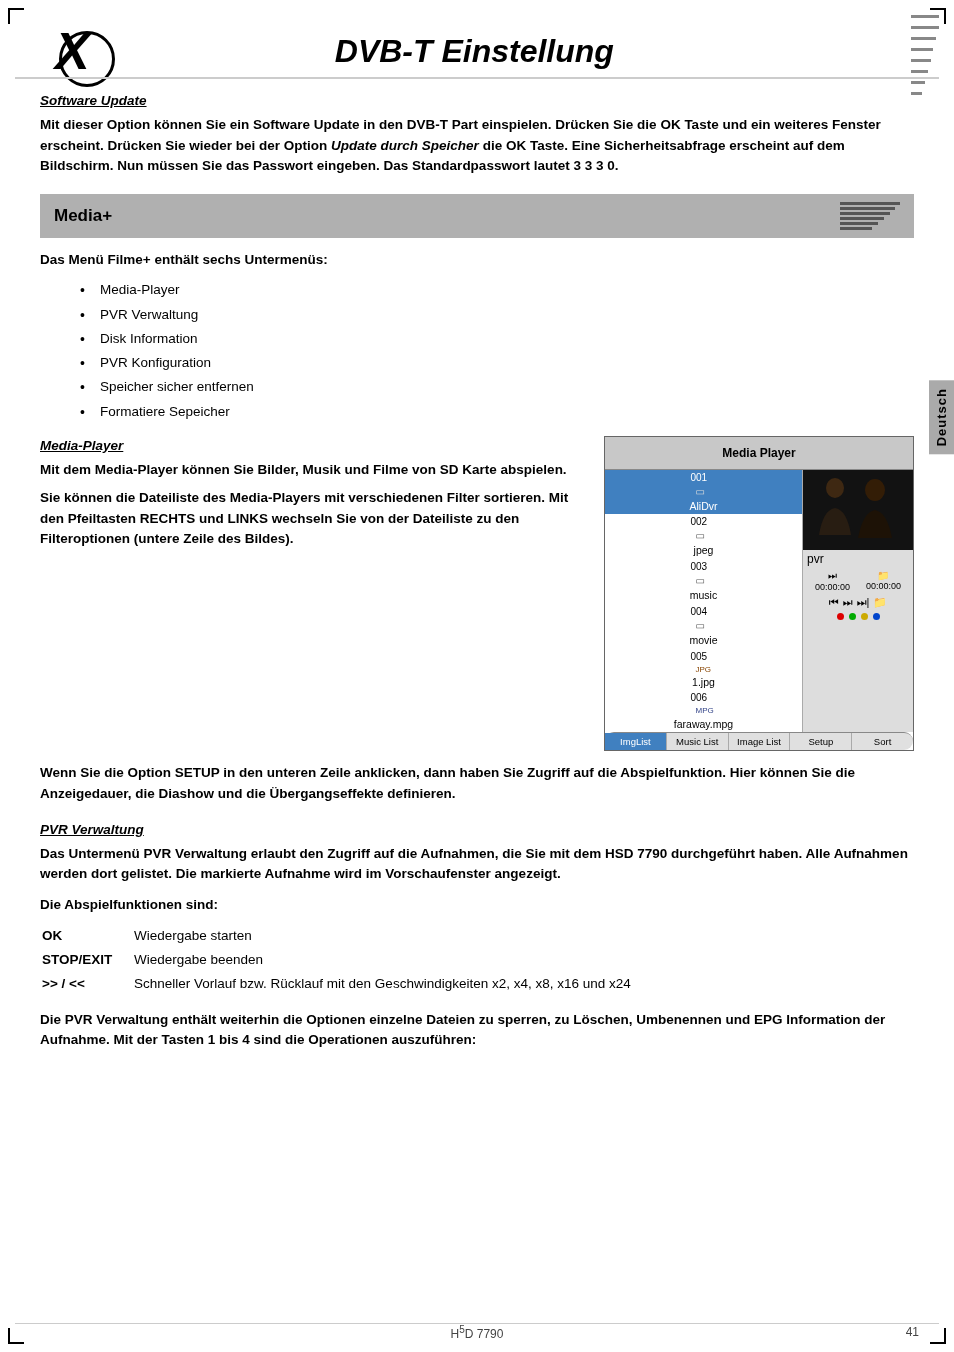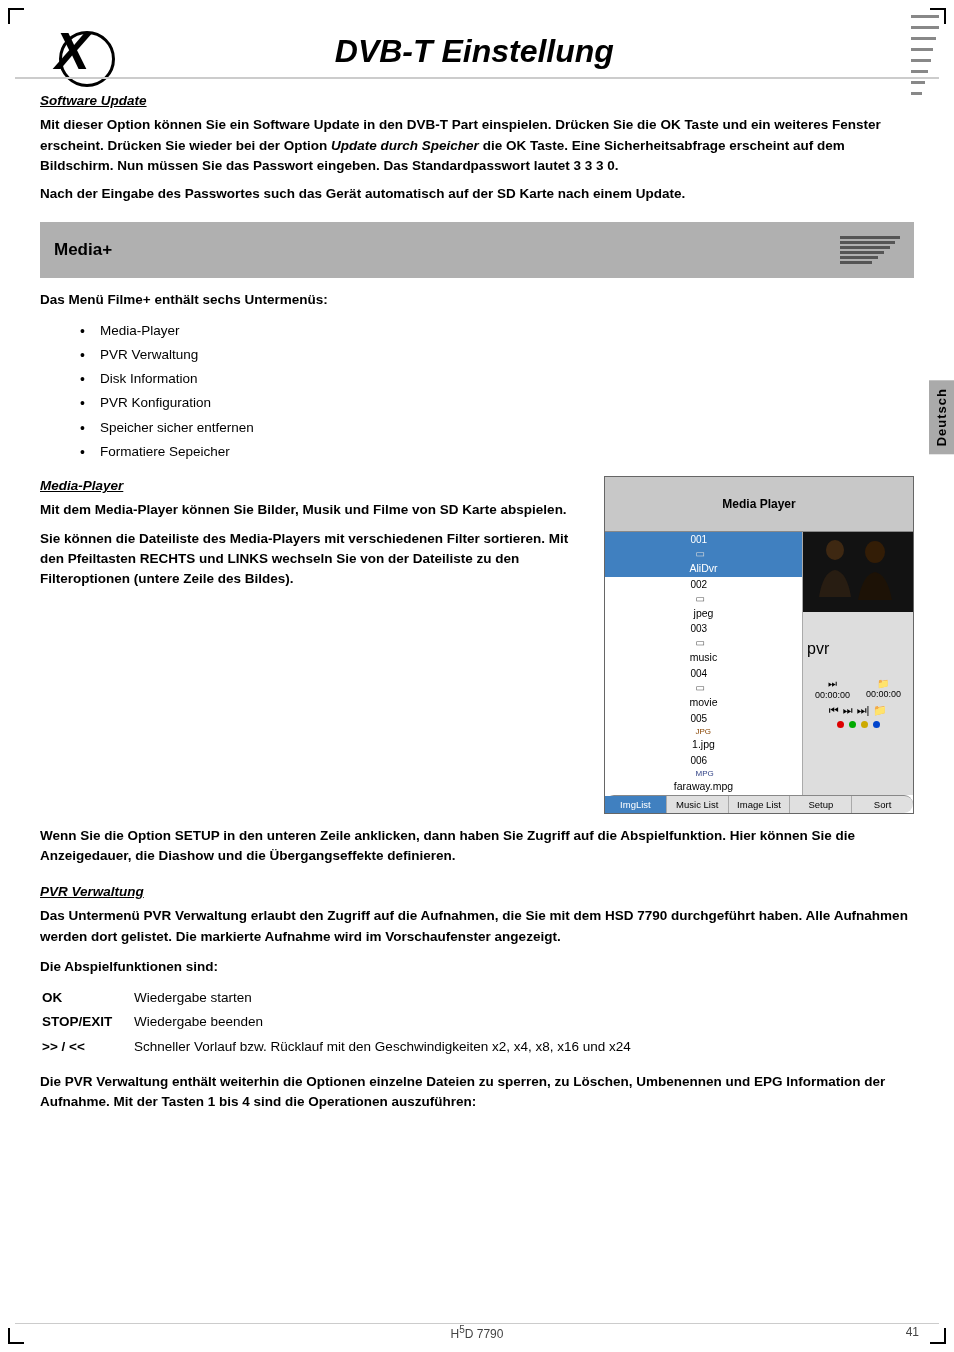--- a/index.html
+++ b/index.html
@@ -96,21 +96,21 @@
       font-weight: bold;
       font-style: italic;
       text-decoration: underline;
       margin-bottom: 4px;
       font-size: 13.5px;
     }
 
     
     .gray-section {
       background: #b0b0b0;
-      padding: 14px 14px;
+      padding: 8px 14px;
       font-size: 17px;
       font-weight: bold;
       margin: 18px 0 12px 0;
       display: flex;
       align-items: center;
     }
 
     .gray-section-right-lines {
       margin-left: auto;
       display: flex;
@@ -161,21 +161,21 @@
 
     
     .media-player-box {
       border: 1px solid #666;
       background: #fff;
       font-size: 11px;
     }
     .mp-title-bar {
       background: #c8c8c8;
       text-align: center;
-      padding: 20px 6px;
+      padding: 9px 6px;
       font-size: 12px;
       font-weight: bold;
       border-bottom: 1px solid #888;
     }
     .mp-body {
       display: flex;
     }
     .mp-file-list {
       flex: 1;
       border-right: 1px solid #aaa;
@@ -221,24 +221,23 @@
       overflow: hidden;
     }
     
     .mp-thumb-img {
       width: 100%;
       height: 100%;
       background: linear-gradient(135deg, #1a1a1a 0%, #3a2a1a 40%, #1a1a1a 100%);
       position: relative;
     }
     .mp-pvr-label {
-      font-size: 16px;
-      padding: 18px 4px;
+      font-size: 12px;
+      padding: 2px 4px;
       color: #000;
-      margin-top: 10px;
     }
     .mp-times {
       display: flex;
       justify-content: space-around;
       padding: 2px 4px;
       font-size: 9.5px;
     }
     .mp-time-item {
       display: flex;
       flex-direction: column;
@@ -382,21 +381,20 @@
   <div class="header-title">DVB-T Einstellung</div>
 </div>
 
 <div class="content">
 
   <div>
     <p class="section-heading-underline">Software Update</p>
     <p>
       Mit dieser Option können Sie ein Software Update in den DVB-T Part einspielen. Drücken Sie die <strong>OK</strong> Taste und ein weiteres Fenster erscheint. Drücken Sie wieder bei der Option <em>Update durch Speicher</em> die <strong>OK</strong> Taste. Eine Sicherheitsabfrage erscheint auf dem Bildschirm. Nun müssen Sie das Passwort eingeben. Das Standardpasswort lautet <strong>3 3 3 0</strong>.
     </p>
-    <p>Nach der Eingabe des Passwortes such das Gerät automatisch auf der SD Karte nach einem Update.</p>
   </div>
 
   <div class="gray-section">
     <span>Media+</span>
     <div class="gray-section-right-lines">
       <div class="gs-line" style="width:60px;"></div>
       <div class="gs-line" style="width:55px;"></div>
       <div class="gs-line" style="width:50px;"></div>
       <div class="gs-line" style="width:44px;"></div>
       <div class="gs-line" style="width:38px;"></div>

